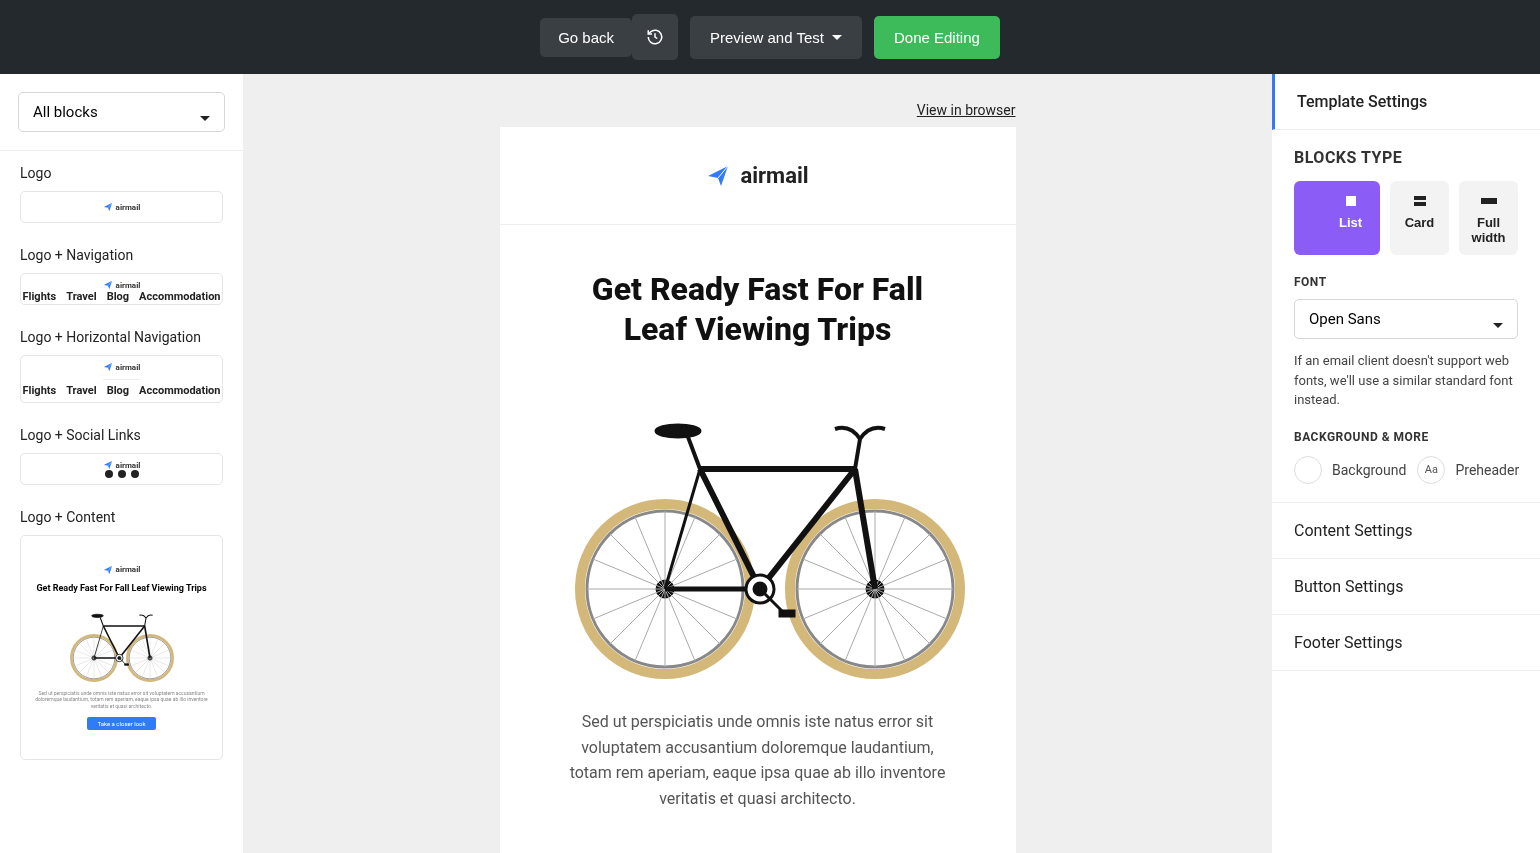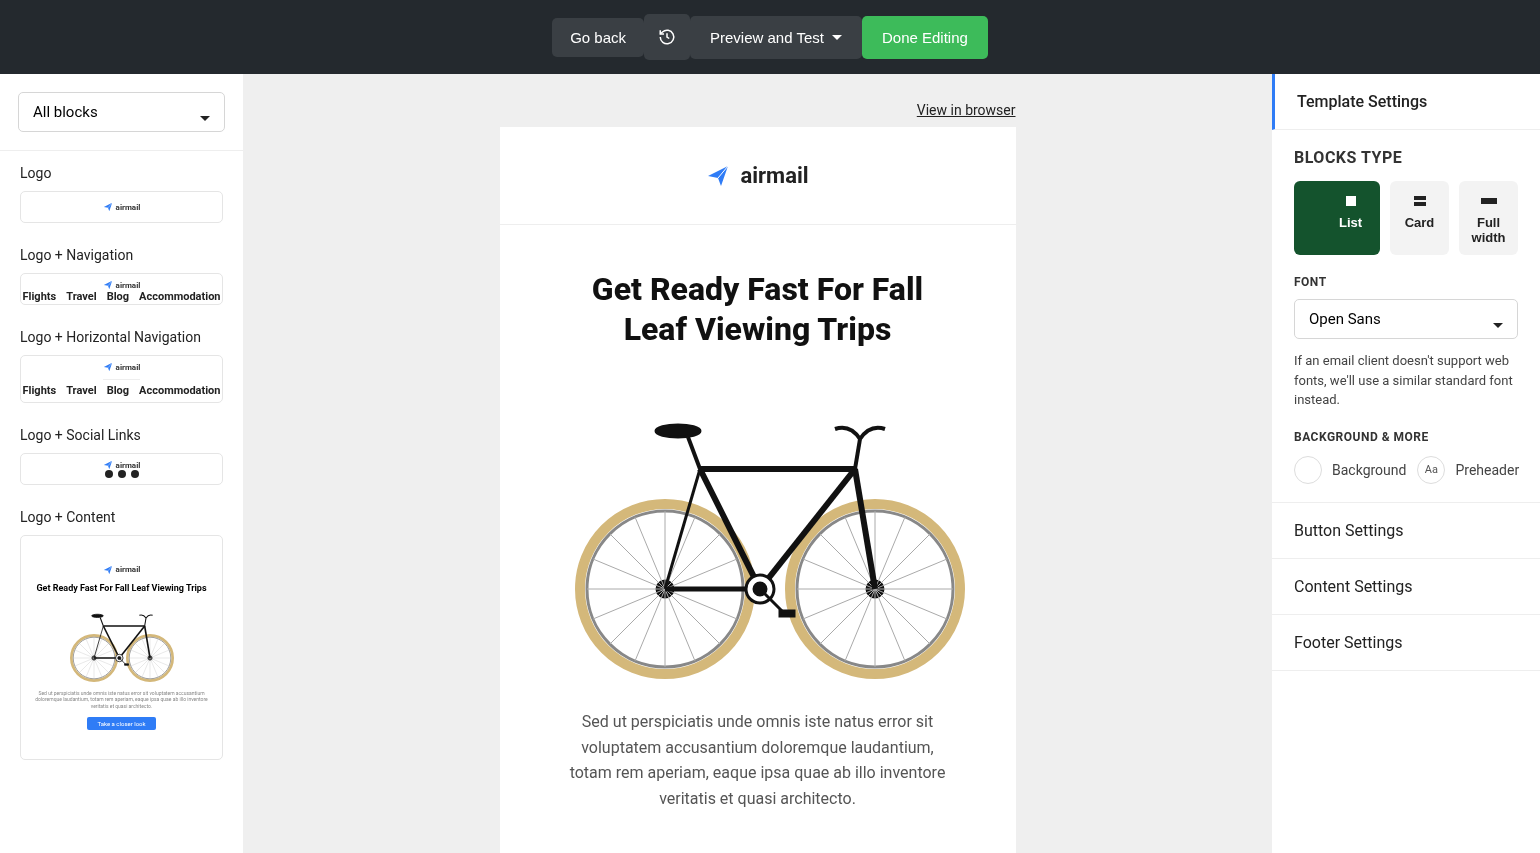--- a/index.html
+++ b/index.html
@@ -1,21 +1,21 @@
 <!DOCTYPE html>
 <html><head>
 <meta charset="utf-8">
 <style>
 * { margin: 0; padding: 0; box-sizing: border-box; }
 body { font-family: -apple-system, BlinkMacSystemFont, 'Segoe UI', Roboto, sans-serif; background: #f5f5f5; overflow: hidden; }
 
 
 .topbar { background: #24292e; height: 74px; display: flex; align-items: center; padding: 0 20px; justify-content: center; }
 .topbar-left { display: flex; align-items: center; }
-.topbar-right { display: flex; align-items: center; }
+.topbar-right { display: flex; align-items: center; gap: 12px; }
 .btn-go-back { background: #3a3f44; color: #fff; border: none; padding: 11px 18px; border-radius: 5px; font-size: 15px; cursor: pointer; }
 .btn-history { background: #3a3f44; color: #fff; border: none; width: 46px; height: 46px; border-radius: 5px; cursor: pointer; display: flex; align-items: center; justify-content: center; }
 .btn-preview { background: #3a3f44; color: #fff; border: none; padding: 13px 20px; border-radius: 5px; font-size: 15px; cursor: pointer; display: flex; align-items: center; gap: 8px; }
 .btn-done { background: #3dbb5a; color: #fff; border: none; padding: 13px 20px; border-radius: 5px; font-size: 15px; font-weight: 500; cursor: pointer; }
 .caret-down { width: 0; height: 0; border-left: 5px solid transparent; border-right: 5px solid transparent; border-top: 5px solid #fff; }
 
 .main { display: flex; height: calc(100vh - 74px); }
 
 
 .left-panel { width: 243px; background: #fff; overflow-y: auto; flex-shrink: 0; }
@@ -61,21 +61,21 @@
 .email-paragraph { font-size: 16px; color: #555; line-height: 1.6; max-width: 520px; margin: 0 auto; }
 
 
 .right-panel { width: 268px; background: #fff; flex-shrink: 0; overflow-y: auto; }
 .panel-tab { padding: 18px 22px; font-size: 16px; color: #222; cursor: pointer; border-bottom: 1px solid #eee; }
 .panel-tab.active { border-left: 3px solid #2f7cf6; font-weight: 500; }
 .panel-section { padding: 18px 22px; border-bottom: 1px solid #eee; }
 .section-label { font-size: 16px; font-weight: 700; letter-spacing: 0.5px; color: #333; margin-bottom: 14px; }
 .blocks-type-row { display: flex; gap: 10px; }
 .type-btn { flex: 1; border: none; border-radius: 6px; padding: 14px 0 10px; cursor: pointer; display: flex; flex-direction: column; align-items: center; gap: 8px; font-size: 13px; font-weight: 600; }
-.type-btn.active { background: #14532d; color: #fff; padding-left: 27px; }
+.type-btn.active { background: #8b5cf6; color: #fff; padding-left: 27px; }
 .type-btn.inactive { background: #f3f3f3; color: #222; }
 .type-icon { width: 16px; height: 12px; }
 .font-note { font-size: 13px; color: #444; line-height: 1.5; margin-top: 12px; }
 .bgmore-row { display: flex; gap: 11px; margin-top: 12px; }
 .bgmore-item { display: flex; align-items: center; gap: 10px; cursor: pointer; }
 .bgmore-circle { width: 28px; height: 28px; border-radius: 50%; border: 1px solid #ddd; display: flex; align-items: center; justify-content: center; font-size: 11px; color: #555; }
 .bgmore-label { font-size: 14px; color: #444; }
 .subsection-label { font-size: 12px; font-weight: 700; letter-spacing: 0.5px; color: #333; margin-top: 20px; margin-bottom: 2px; }
 
 
@@ -344,17 +344,17 @@
         <div class="bgmore-item">
           <div class="bgmore-circle"></div>
           <span class="bgmore-label">Background</span>
         </div>
         <div class="bgmore-item">
           <div class="bgmore-circle">Aa</div>
           <span class="bgmore-label">Preheader</span>
         </div>
       </div>
     </div>
+    <div class="panel-tab">Content Settings</div>
     <div class="panel-tab">Button Settings</div>
-    <div class="panel-tab">Content Settings</div>
     <div class="panel-tab">Footer Settings</div>
   </div>
 </div>
 
 </body></html>

